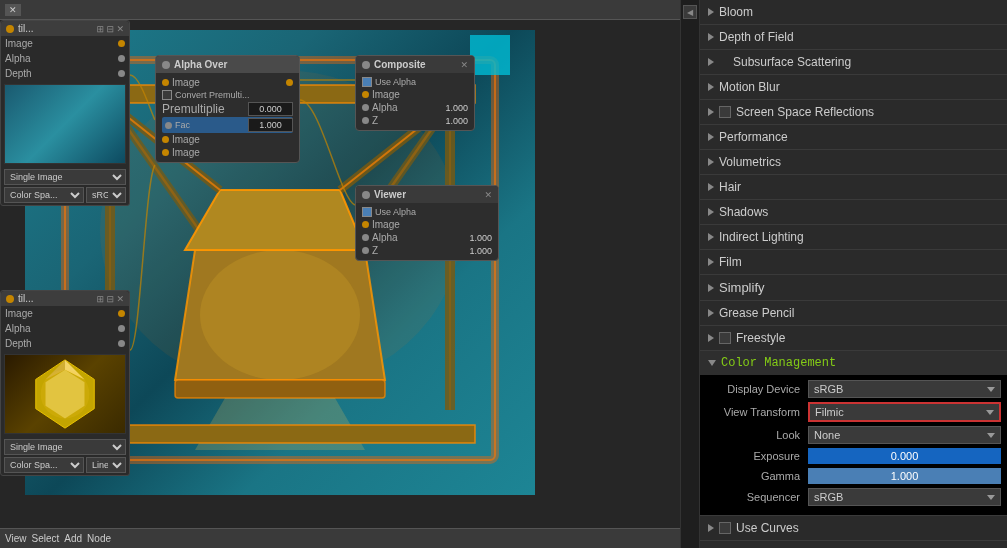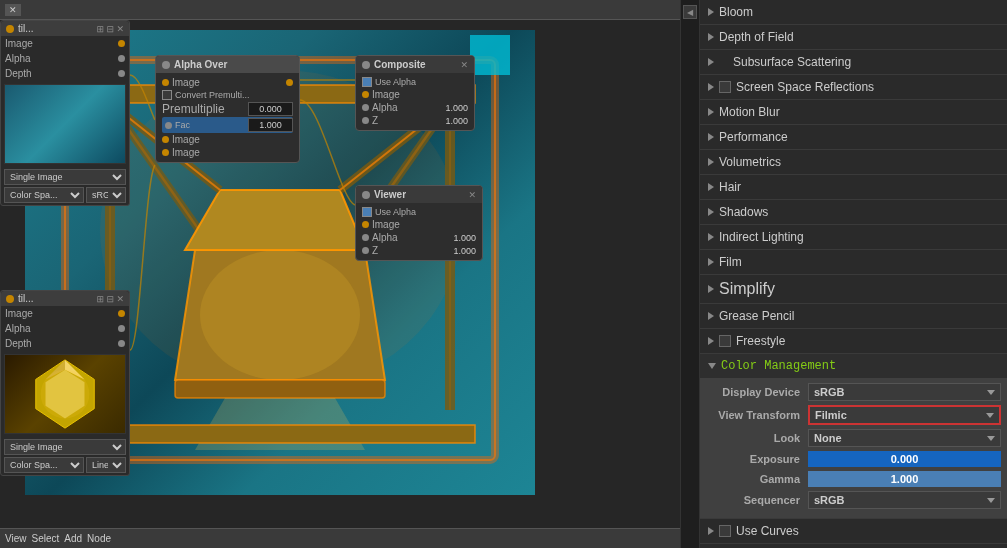--- a/index.html
+++ b/index.html
@@ -171,21 +171,21 @@
           <span style="font-size:9px; color:#ccc;">1.000</span>
         </div>
         <div style="display:flex; align-items:center; padding:1px 0;">
           <span style="width:7px; height:7px; border-radius:50%; background:#888; margin-right:3px;"></span>
           <span style="font-size:10px; color:#aaa; flex:1;">Z</span>
           <span style="font-size:9px; color:#ccc;">1.000</span>
         </div>
       </div>
     </div>
 
-    <div style="position:absolute; top:165px; left:355px; width:128px; background:#2d2d2d; border:1px solid #555; border-radius:4px; z-index:5;">
+    <div style="position:absolute; top:165px; left:355px; width:144px; background:#2d2d2d; border:1px solid #555; border-radius:4px; z-index:5;">
       <div style="background:#3a3a3a; padding:3px 6px; border-radius:3px 3px 0 0; display:flex; align-items:center; justify-content:space-between;">
         <span style="width:8px; height:8px; border-radius:50%; background:#888;"></span>
         <span style="font-size:10px; font-weight:bold; flex:1; margin-left:4px;">Viewer</span>
         <span style="font-size:9px; color:#888; cursor:pointer;">✕</span>
       </div>
       <div style="padding:3px 6px;">
         <div style="display:flex; align-items:center; padding:1px 0; gap:3px;">
           <span style="width:10px; height:10px; border:1px solid #888; background:#4a7fb5; display:inline-block;"></span>
           <span style="font-size:9px; color:#aaa;">Use Alpha</span>
         </div>
@@ -297,35 +297,35 @@
   <div style="border-bottom:1px solid #3a3a3a;">
     <div style="display:flex; align-items:center; padding:5px 8px; cursor:pointer; gap:19px;">
       <span style="width:0; height:0; border-style:solid; border-width:4px 0 4px 6px; border-color:transparent transparent transparent #888; display:inline-block;"></span>
       <span style="font-size:12px; color:#ccc;">Subsurface Scattering</span>
     </div>
   </div>
 
   <div style="border-bottom:1px solid #3a3a3a;">
     <div style="display:flex; align-items:center; padding:5px 8px; cursor:pointer; gap:5px;">
       <span style="width:0; height:0; border-style:solid; border-width:4px 0 4px 6px; border-color:transparent transparent transparent #888; display:inline-block;"></span>
+      <span style="font-size:12px; color:#ccc;">Motion Blur</span>
+    </div>
+  </div>
+
+  <div style="border-bottom:1px solid #3a3a3a;">
+    <div style="display:flex; align-items:center; padding:5px 8px; cursor:pointer; gap:5px;">
+      <span style="width:0; height:0; border-style:solid; border-width:4px 0 4px 6px; border-color:transparent transparent transparent #888; display:inline-block;"></span>
       <span style="width:12px; height:12px; border:1px solid #666; background:#3a3a3a; display:inline-block;"></span>
       <span style="font-size:12px; color:#ccc;">Screen Space Reflections</span>
     </div>
   </div>
 
   <div style="border-bottom:1px solid #3a3a3a;">
     <div style="display:flex; align-items:center; padding:5px 8px; cursor:pointer; gap:5px;">
       <span style="width:0; height:0; border-style:solid; border-width:4px 0 4px 6px; border-color:transparent transparent transparent #888; display:inline-block;"></span>
-      <span style="font-size:12px; color:#ccc;">Motion Blur</span>
-    </div>
-  </div>
-
-  <div style="border-bottom:1px solid #3a3a3a;">
-    <div style="display:flex; align-items:center; padding:5px 8px; cursor:pointer; gap:5px;">
-      <span style="width:0; height:0; border-style:solid; border-width:4px 0 4px 6px; border-color:transparent transparent transparent #888; display:inline-block;"></span>
       <span style="font-size:12px; color:#ccc;">Performance</span>
     </div>
   </div>
 
   <div style="border-bottom:1px solid #3a3a3a;">
     <div style="display:flex; align-items:center; padding:5px 8px; cursor:pointer; gap:5px;">
       <span style="width:0; height:0; border-style:solid; border-width:4px 0 4px 6px; border-color:transparent transparent transparent #888; display:inline-block;"></span>
       <span style="font-size:12px; color:#ccc;">Volumetrics</span>
     </div>
   </div>
@@ -354,21 +354,21 @@
   <div style="border-bottom:1px solid #3a3a3a;">
     <div style="display:flex; align-items:center; padding:5px 8px; cursor:pointer; gap:5px;">
       <span style="width:0; height:0; border-style:solid; border-width:4px 0 4px 6px; border-color:transparent transparent transparent #888; display:inline-block;"></span>
       <span style="font-size:12px; color:#ccc;">Film</span>
     </div>
   </div>
 
   <div style="border-bottom:1px solid #3a3a3a;">
     <div style="display:flex; align-items:center; padding:5px 8px; cursor:pointer; gap:5px;">
       <span style="width:0; height:0; border-style:solid; border-width:4px 0 4px 6px; border-color:transparent transparent transparent #888; display:inline-block;"></span>
-      <span style="font-size:16px; color:#ccc;">Simplify</span>
+      <span style="font-size:13px; color:#ccc;">Simplify</span>
     </div>
   </div>
 
   <div style="border-bottom:1px solid #3a3a3a;">
     <div style="display:flex; align-items:center; padding:5px 8px; cursor:pointer; gap:5px;">
       <span style="width:0; height:0; border-style:solid; border-width:4px 0 4px 6px; border-color:transparent transparent transparent #888; display:inline-block;"></span>
       <span style="font-size:12px; color:#ccc;">Grease Pencil</span>
     </div>
   </div>
 
@@ -379,21 +379,21 @@
       <span style="font-size:12px; color:#ccc;">Freestyle</span>
     </div>
   </div>
 
   <div style="border-bottom:1px solid #3a3a3a;">
     <div style="display:flex; align-items:center; padding:5px 8px; cursor:pointer; gap:5px; background:#2e2e2e;">
       <span style="width:0; height:0; border-style:solid; border-width:6px 4px 0 4px; border-color:#888 transparent transparent transparent; display:inline-block;"></span>
       <span style="font-size:12px; color:#84cc16;font-family:Liberation Mono, monospace;">Color Management</span>
     </div>
 
-    <div style="padding:5px 6px 5px 8px; background:#404040;font-weight:bold;">
+    <div style="padding:5px 6px 5px 8px; background:#000000;">
 
       <div style="display:flex; align-items:center; margin-bottom:4px;">
         <span style="width:100px; text-align:right; padding-right:8px; font-size:11px; color:#aaa;">Display Device</span>
         <div style="flex:1; background:#3a3a3a; border:1px solid #555; color:#ccc; font-size:11px; padding:2px 5px; display:flex; align-items:center; justify-content:space-between; cursor:pointer;">
           <span>sRGB</span>
           <span style="display:inline-block; width:0; height:0; border-left:4px solid transparent; border-right:4px solid transparent; border-top:5px solid #999; margin-left:4px;"></span>
         </div>
       </div>
 
       <div style="display:flex; align-items:center; margin-bottom:4px;">

